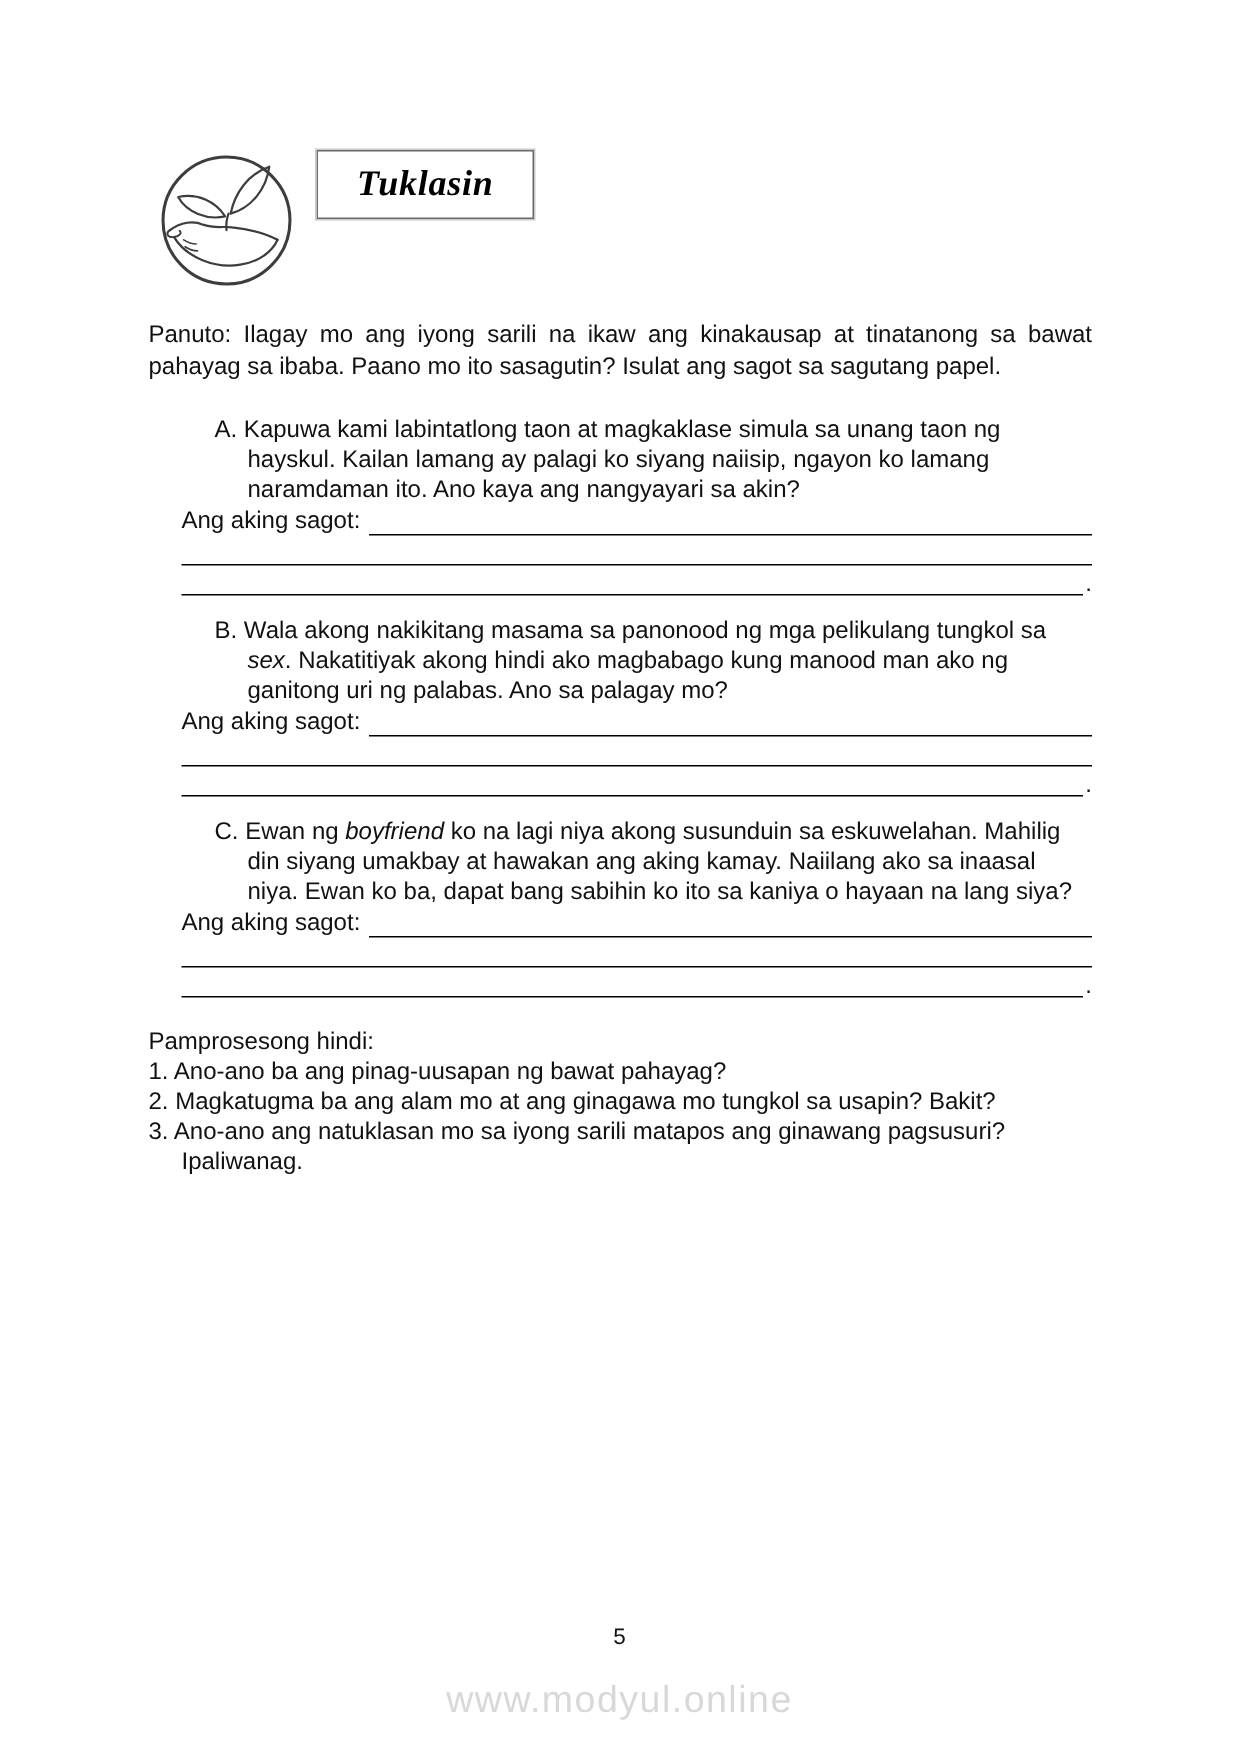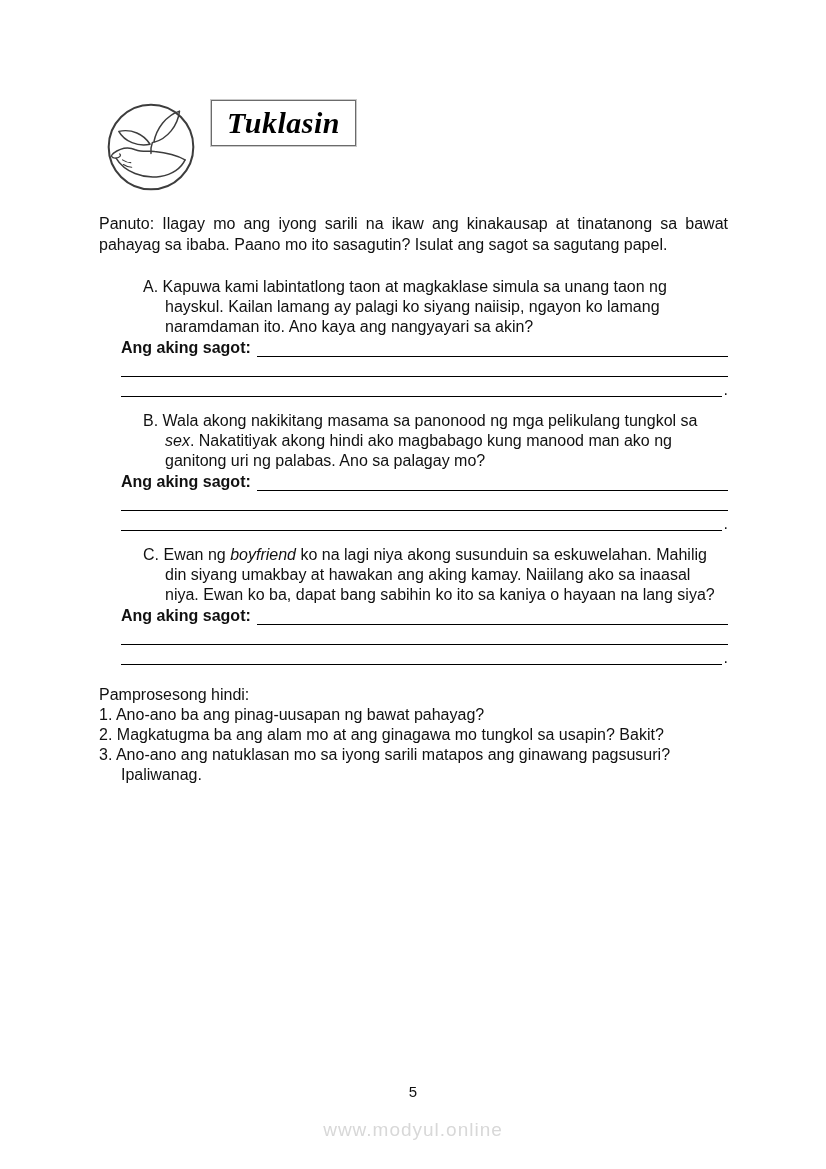--- a/index.html
+++ b/index.html
@@ -28,21 +28,21 @@
     width: 145px; height: 46px;
     border: 1px solid #6b6b6b;
     outline: 1px solid #c9c9c9;
     display: flex; align-items: center; justify-content: center;
     background: #ffffff;
   }
   .title-box .title-text {
     font-family: "Liberation Serif", serif;
     font-weight: bold;
     font-style: italic;
-    font-size: 30px;
+    font-size: 24px;
     color: #000000;
     letter-spacing: 0.5px;
   }
 
   
   .content {
     position: absolute;
     left: 99px; top: 213px;
     width: 629px;
   }
@@ -57,21 +57,20 @@
     text-indent: -22px;
     line-height: 20px;
     margin-left: 44px;
   }
   .item-text .it { font-style: italic; }
   .answer-row {
     display: flex;
     align-items: flex-end;
     margin-left: 22px;
     height: 20px;
-    font-weight: bold;
   }
   .answer-label { white-space: nowrap; padding-right: 6px; }
   .answer-fill {
     flex: 1 1 auto;
     border-bottom: 1px solid #000000;
     height: 17px;
   }
   .blank-row {
     margin-left: 22px;
     height: 20px;
@@ -105,21 +104,21 @@
     top: 1083px;
     text-align: center;
     font-size: 15px;
     color: #111111;
   }
   .watermark {
     position: absolute;
     left: 0; right: 0;
     top: 1119px;
     text-align: center;
-    font-size: 19px;
+    font-size: 25px;
     letter-spacing: 1px;
     color: #d8d8d8;
   }
 </style>
 </head>
 <body>
 
 <div class="page">
 
   <div class="logo-wrap">

